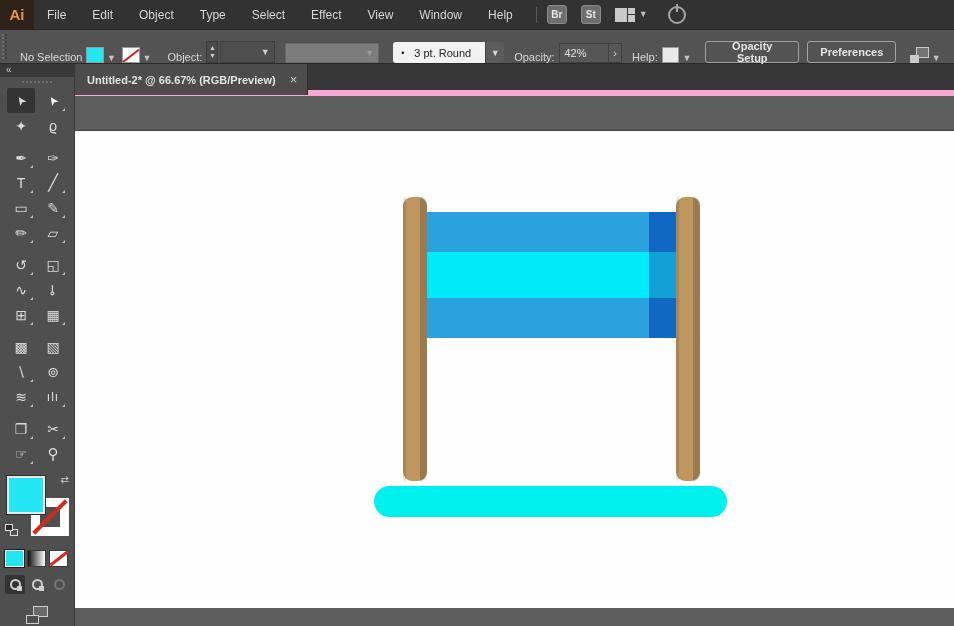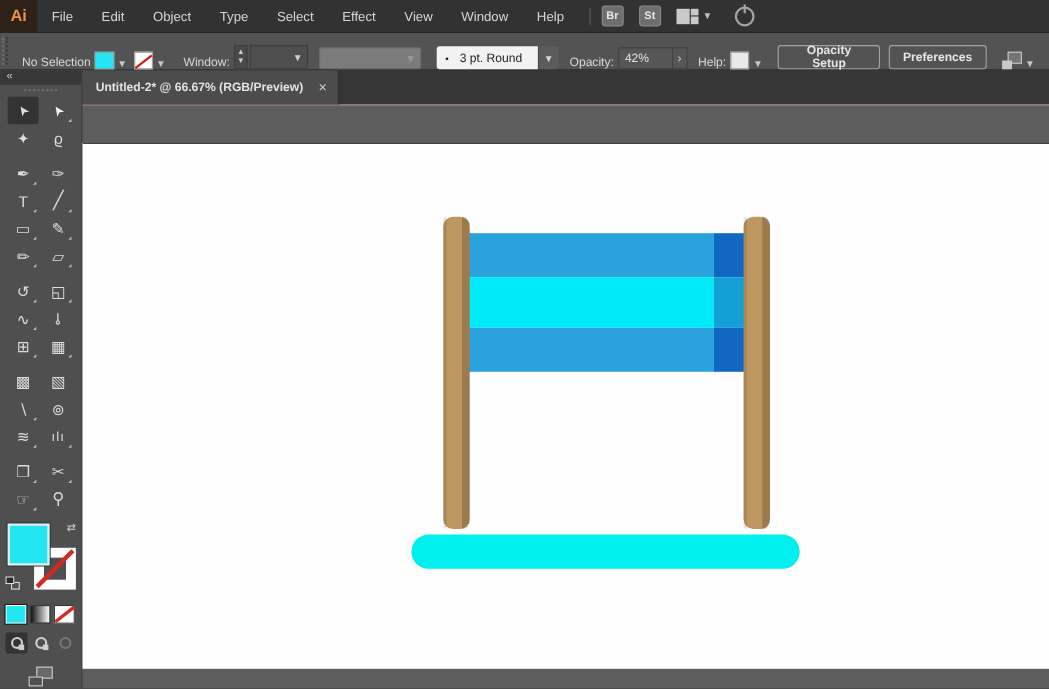--- a/index.html
+++ b/index.html
@@ -87,21 +87,21 @@
   .mode-btn.selected{background:#333;}
   .mode-btn .circ{width:11px;height:11px;border:2px solid #cfcfcf;border-radius:50%;position:relative;}
   .mode-btn .sq{position:absolute;right:3px;bottom:3px;width:5px;height:5px;background:#cfcfcf;}
   .mode-btn.dim{opacity:.3;}
 
   .screen-mode{position:relative;width:22px;height:18px;margin:12px auto 0;}
   .screen-mode .r1{position:absolute;right:0;top:0;width:15px;height:11px;border:1px solid #cfcfcf;background:rgba(255,255,255,.15);}
   .screen-mode .r2{position:absolute;left:0;bottom:0;width:13px;height:9px;border:1px solid #cfcfcf;background:#4f4f4f;}
 
   
-  .tab-bar{position:absolute;left:75px;top:64px;width:879px;height:32px;background:#363636;display:flex;align-items:flex-start;border-bottom:1px solid #f9a8d4;}
+  .tab-bar{position:absolute;left:75px;top:64px;width:879px;height:32px;background:#363636;display:flex;align-items:flex-start;border-bottom:6px solid #f9a8d4;}
   .doc-tab{height:31px;background:#4c4c4c;display:flex;align-items:center;padding:0 10px 0 12px;border-right:1px solid #2c2c2c;}
   .doc-tab .title{color:#e3e3e3;font-size:11px;font-weight:bold;white-space:nowrap;}
   .doc-tab .close{color:#cdcdcd;font-size:13px;margin-left:14px;cursor:default;}
 
   
   .canvas{position:absolute;left:75px;top:96px;width:879px;height:530px;background:#5d5d5d;}
   .artboard{position:absolute;left:0;top:34px;width:879px;height:478px;background:#fefefe;box-shadow:0 1px 0 #3f3f3f inset;}
 
   .banner{position:absolute;left:349px;top:116px;width:253px;height:126px;z-index:1;display:flex;flex-direction:column;}
   .stripe{display:flex;width:100%;}
@@ -148,21 +148,21 @@
     <div class="power-icon"></div>
   </div>
 
   <div class="control-bar">
     <div class="grip"></div>
     <span class="cb-label">No Selection</span>
     <div class="sw" style="background: rgb(34, 231, 242);"></div>
     <span class="sw-chev">▼</span>
     <div class="sw sw-none"></div>
     <span class="sw-chev">▼</span>
-    <span class="cb-label">Window:</span>
+    <span class="cb-label">Object:</span>
     <div class="stepper">
       <span>▲</span>
       <span>▼</span>
     </div>
     <div class="combo w-stroke">
       <span>▼</span>
     </div>
     <div class="combo disabled">
       <span>▼</span>
     </div>

